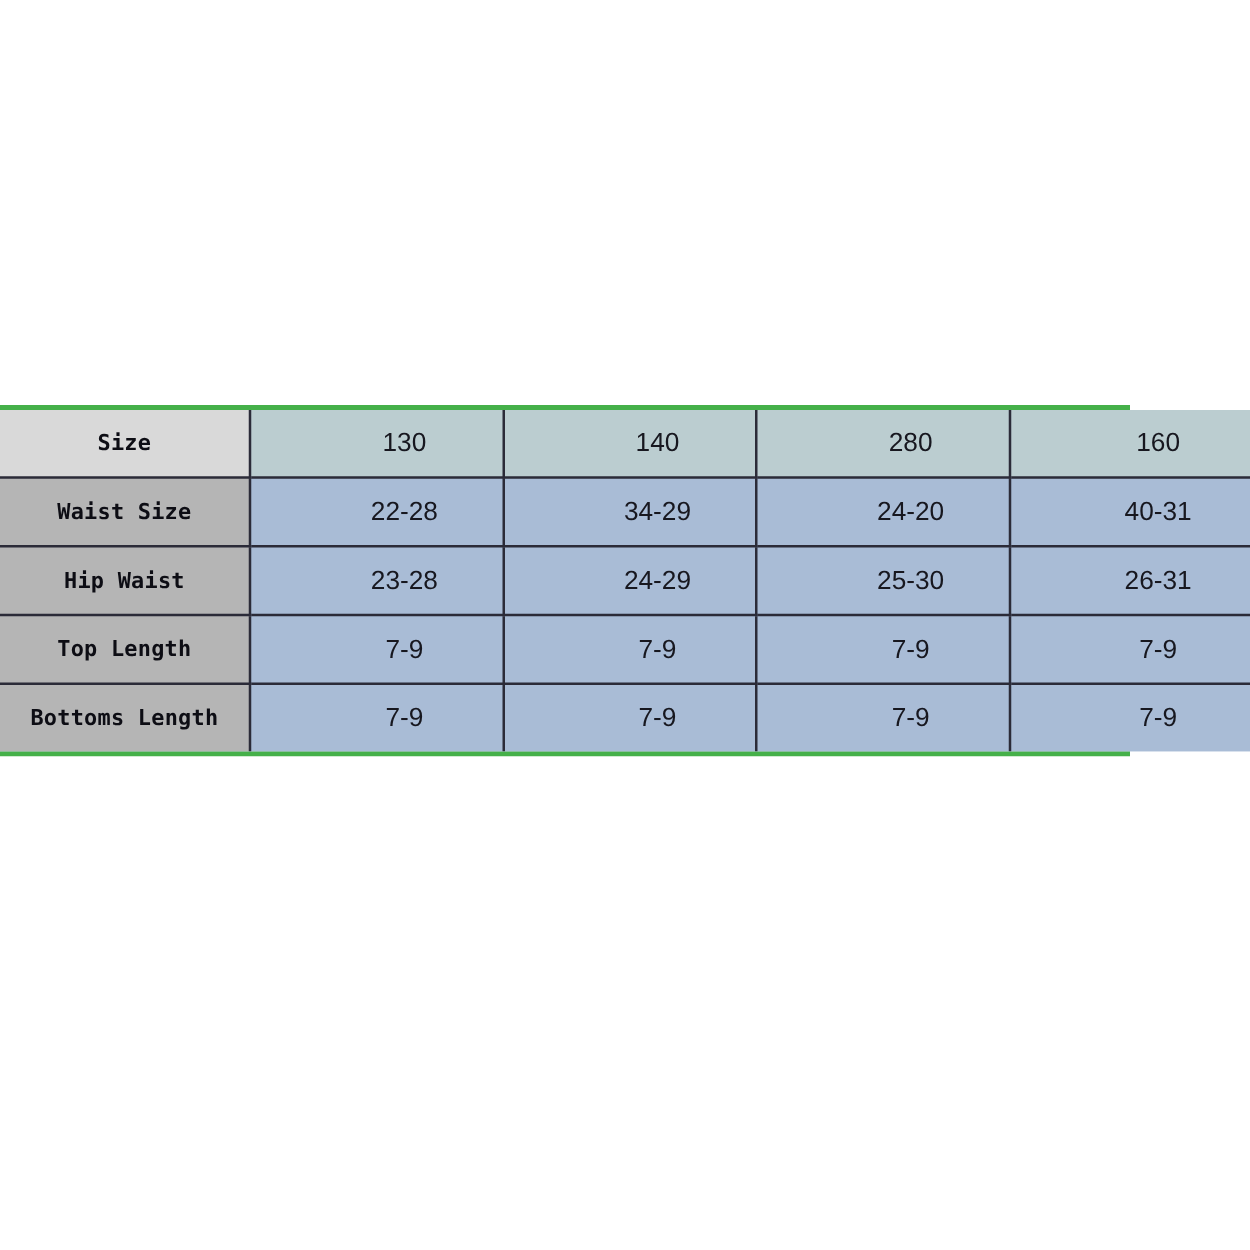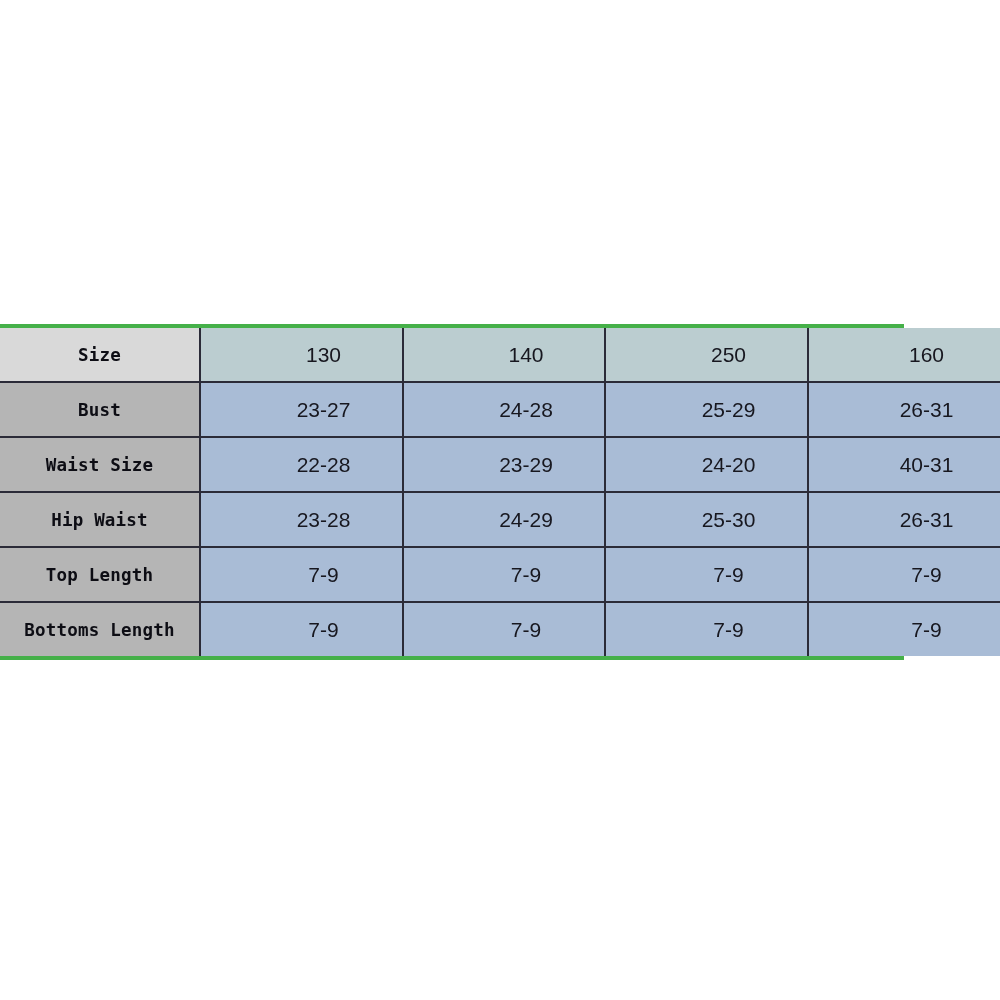--- a/index.html
+++ b/index.html
@@ -112,54 +112,37 @@
         <th class="label-cell">
           <span class="lbl">Size</span>
         </th>
         <th class="data-cell">
           <span class="val">130</span>
         </th>
         <th class="data-cell">
           <span class="val">140</span>
         </th>
         <th class="data-cell">
-          <span class="val">250</span>
+          <span class="val">280</span>
         </th>
         <th class="data-cell">
           <span class="val">160</span>
         </th>
       </tr>
     </thead>
     <tbody>
       <tr class="data-row">
         <td class="label-cell">
-          <span class="lbl">Bust</span>
-        </td>
-        <td class="data-cell">
-          <span class="val">23-27</span>
-        </td>
-        <td class="data-cell">
-          <span class="val">24-28</span>
-        </td>
-        <td class="data-cell">
-          <span class="val">25-29</span>
-        </td>
-        <td class="data-cell">
-          <span class="val">26-31</span>
-        </td>
-      </tr>
-      <tr class="data-row">
-        <td class="label-cell">
           <span class="lbl">Waist Size</span>
         </td>
         <td class="data-cell">
           <span class="val">22-28</span>
         </td>
         <td class="data-cell">
-          <span class="val">23-29</span>
+          <span class="val">34-29</span>
         </td>
         <td class="data-cell">
           <span class="val">24-20</span>
         </td>
         <td class="data-cell">
           <span class="val">40-31</span>
         </td>
       </tr>
       <tr class="data-row">
         <td class="label-cell">

